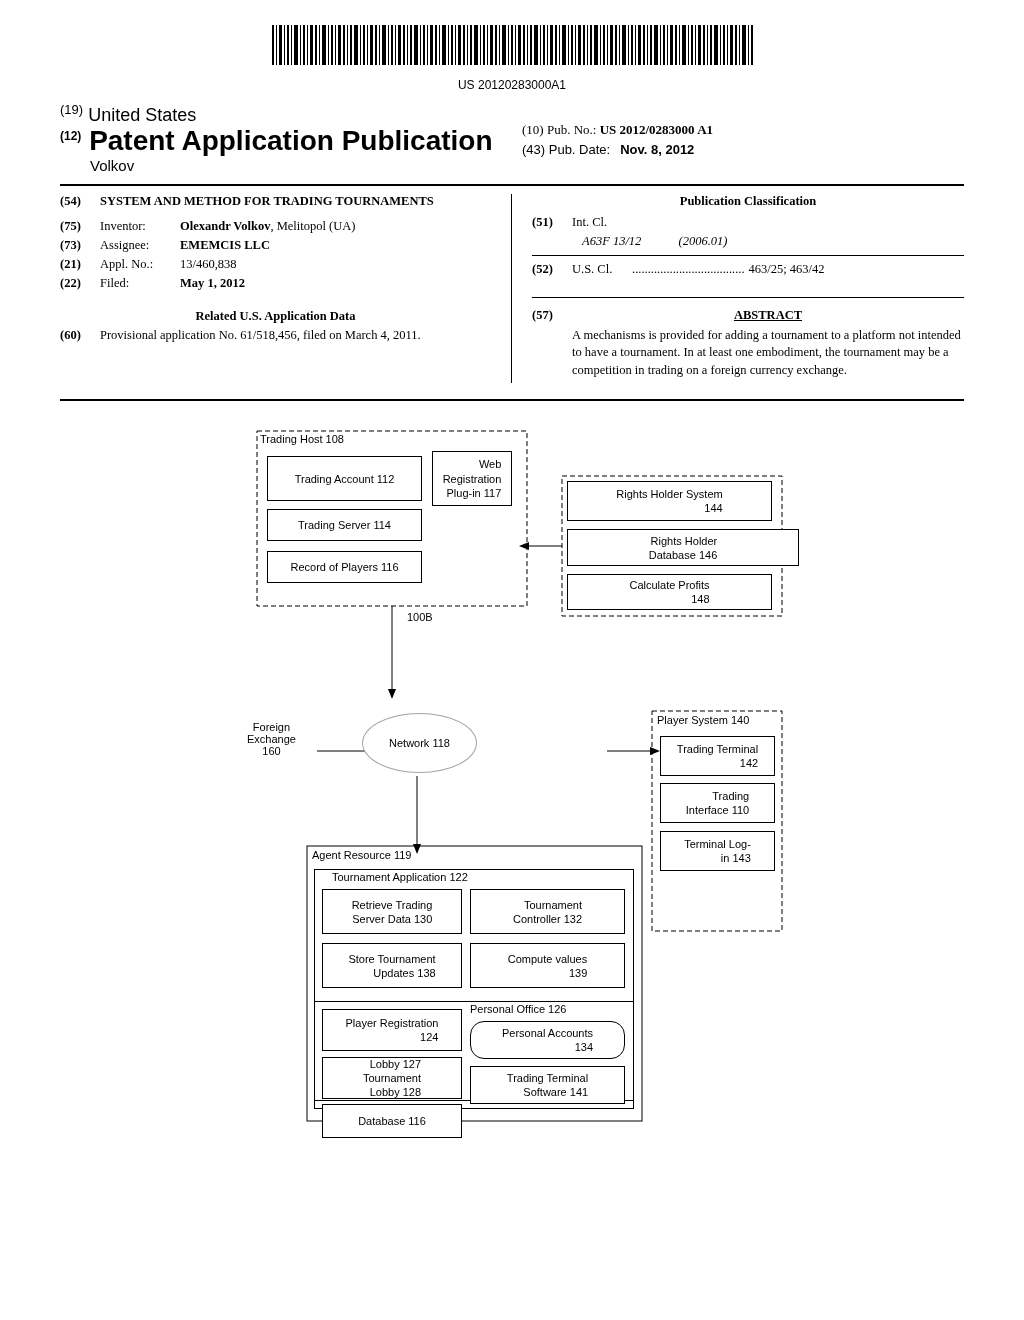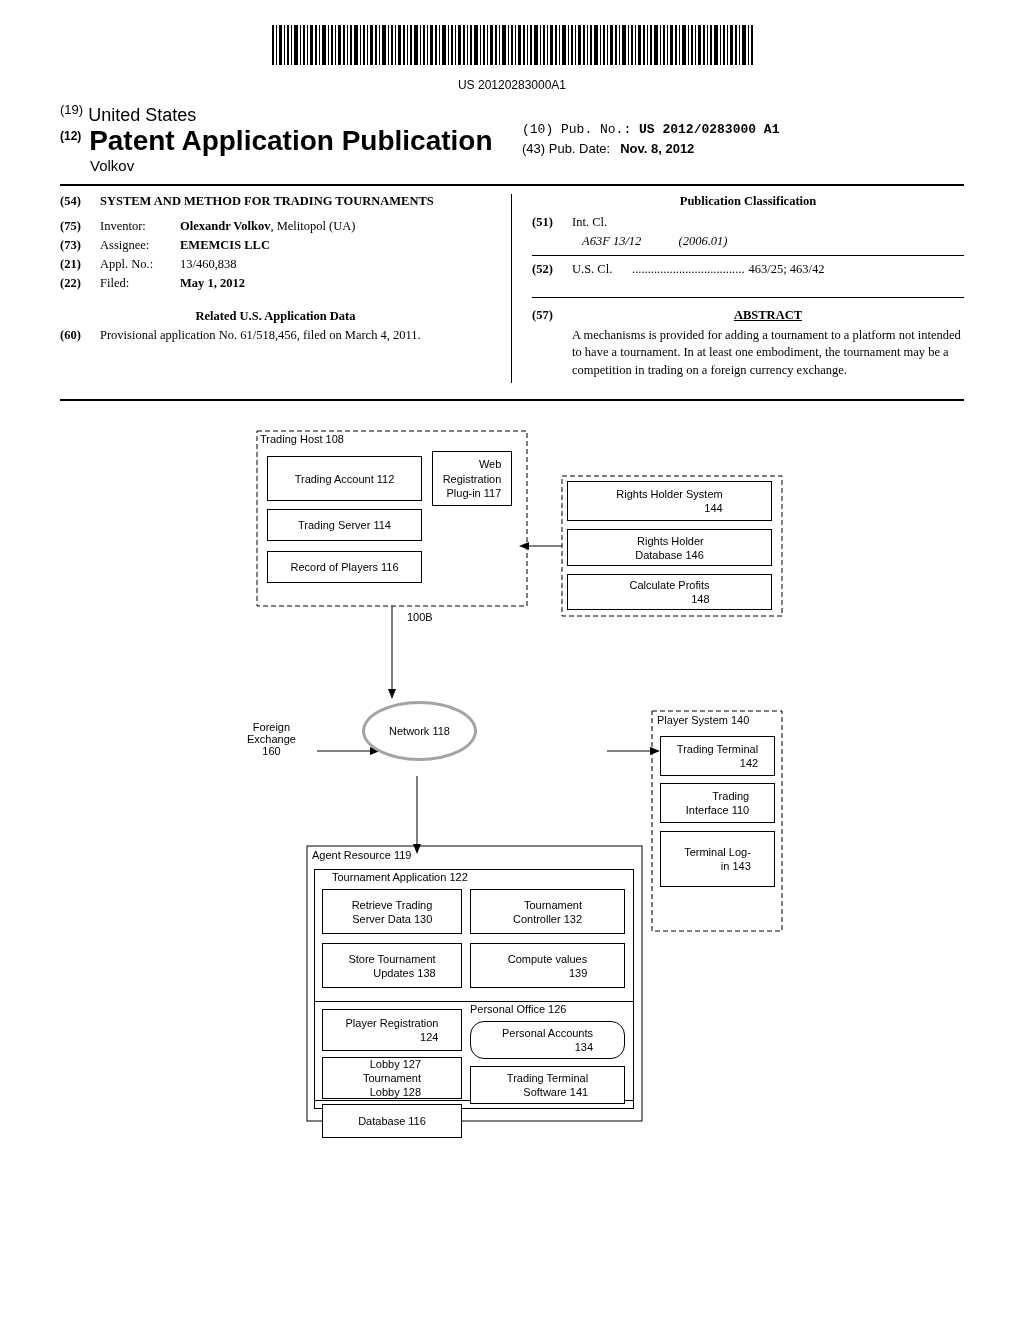--- a/index.html
+++ b/index.html
@@ -318,21 +318,21 @@
         <span style="font-size:13px; vertical-align:super;">(19)</span>
         <span>United States</span>
       </div>
       <div style="font-family:Arial,sans-serif; font-size:28px; font-weight:bold; line-height:1.1;">
         <span style="font-size:12px; vertical-align:super; font-weight:bold;">(12)</span>
         <span>Patent Application Publication</span>
       </div>
       <div style="font-family:Arial,sans-serif; font-size:15px; margin-left:30px;">Volkov</div>
     </div>
     <div class="header-right">
-      <div style="font-family:Liberation Mono, monospace; font-size:13px; margin-bottom:4px;">
+      <div style="font-family:Liberation Serif, serif; font-size:13px; margin-bottom:4px;">
         <span>(10) Pub. No.:</span>
         <strong>US 2012/0283000 A1</strong>
       </div>
       <div style="font-family:Arial,sans-serif; font-size:13px; display:flex; gap:10px;">
         <span>(43) Pub. Date:</span>
         <strong>Nov. 8, 2012</strong>
       </div>
     </div>
   </div>
 
@@ -464,35 +464,35 @@
       <div class="box" style="left:200px; top:30px; width:80px; height:55px;">Web<br>Registration<br>Plug-in 117</div>
 
       <div class="box" style="left:35px; top:88px; width:155px; height:32px;">Trading Server 114</div>
 
       <div class="box" style="left:35px; top:130px; width:155px; height:32px;">Record of Players 116</div>
 
       <div class="label-text" style="left:175px; top:190px;">100B</div>
 
       <div class="box" style="left:335px; top:60px; width:205px; height:40px; font-size:11px;">Rights Holder System<br>144</div>
 
-      <div class="box" style="left:335px; top:108px; width:205px; height:37px;">Rights Holder<br>Database 146</div>
+      <div class="box" style="left:335px; top:108px; width:232px; height:37px;">Rights Holder<br>Database 146</div>
 
       <div class="box" style="left:335px; top:153px; width:205px; height:36px;">Calculate Profits<br>148</div>
 
       <div class="label-text" style="left:15px; top:300px;">Foreign<br>Exchange<br>160</div>
 
-      <div style="position:absolute; left:130px; top:280px; width:115px; height:60px; border:3px solid #a3a3a3; border-radius:50%; display:flex; align-items:center; justify-content:center; text-align:center; font-family:Arial,sans-serif; font-size:11px; background:#fff;">Network 118</div>
+      <div style="position:absolute; left:130px; top:292px; width:115px; height:60px; border:1px solid #a3a3a3; border-radius:50%; display:flex; align-items:center; justify-content:center; text-align:center; font-family:Arial,sans-serif; font-size:11px; background:#fff;">Network 118</div>
 
       <div class="label-text" style="left:425px; top:293px;">Player System  140</div>
 
       <div class="box" style="left:428px; top:315px; width:115px; height:40px;">Trading Terminal<br>142</div>
 
       <div class="box" style="left:428px; top:362px; width:115px; height:40px;">Trading<br>Interface 110</div>
 
-      <div class="box" style="left:428px; top:410px; width:115px; height:56px;">Terminal Log-<br>in 143</div>
+      <div class="box" style="left:428px; top:410px; width:115px; height:40px;">Terminal Log-<br>in 143</div>
 
       <div class="label-text" style="left:80px; top:428px;">Agent Resource  119</div>
 
       <div class="box" style="left:82px; top:448px; width:320px; height:240px; border:1px solid #000;"></div>
       <div class="label-text" style="left:100px; top:450px;">Tournament Application 122</div>
 
       <div class="box" style="left:90px; top:468px; width:140px; height:45px;">Retrieve Trading<br>Server Data 130</div>
 
       <div class="box" style="left:238px; top:468px; width:155px; height:45px;">Tournament<br>Controller 132</div>
 

